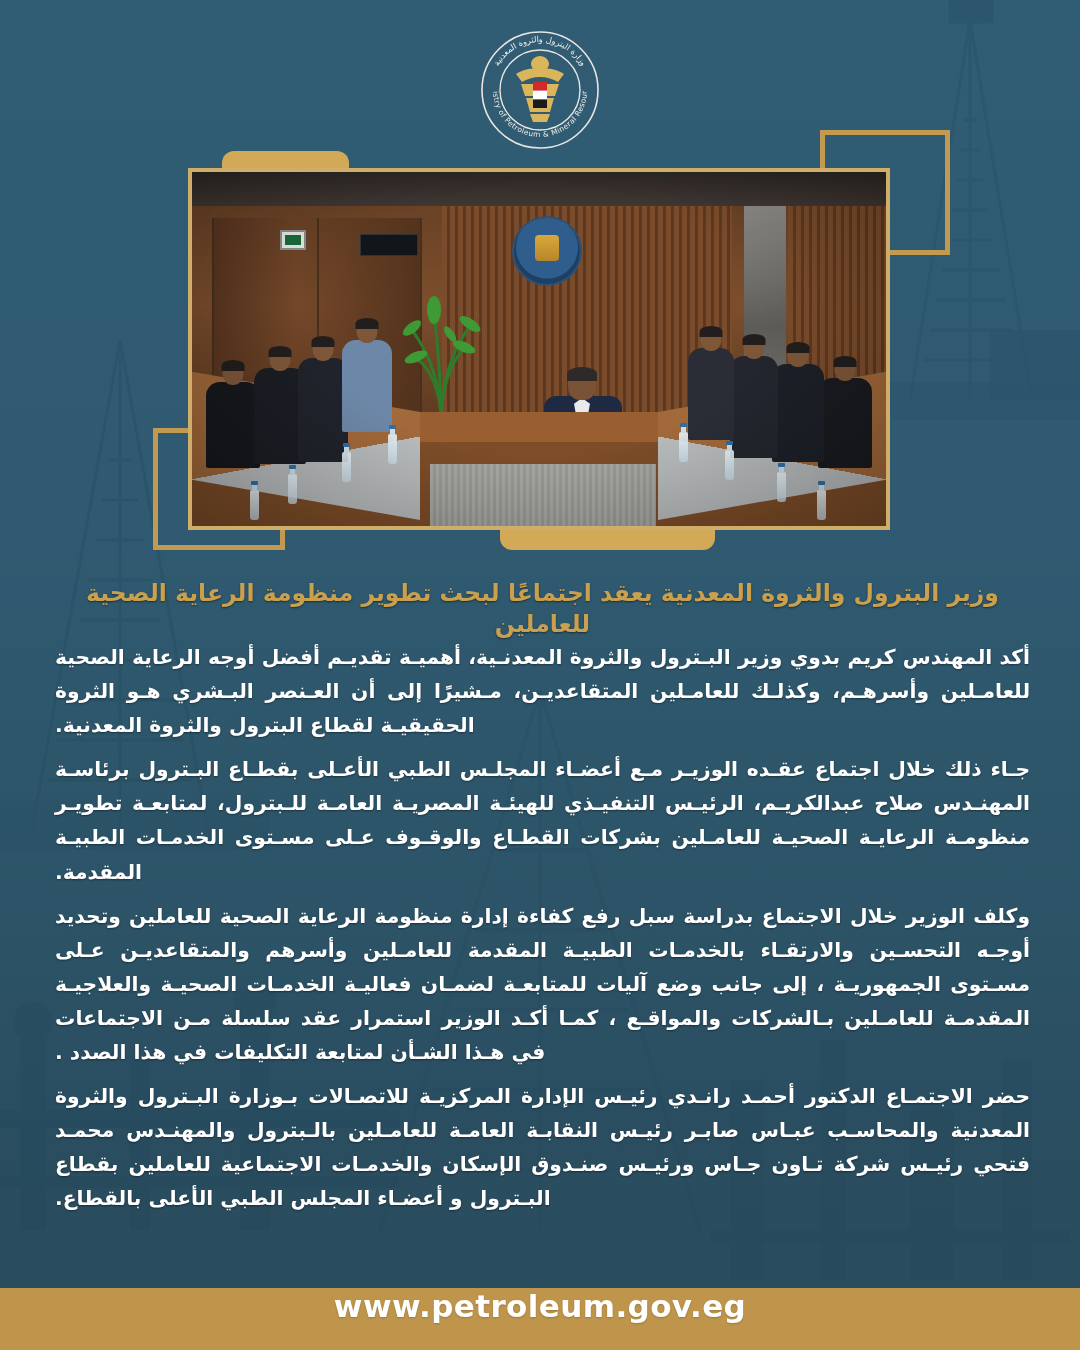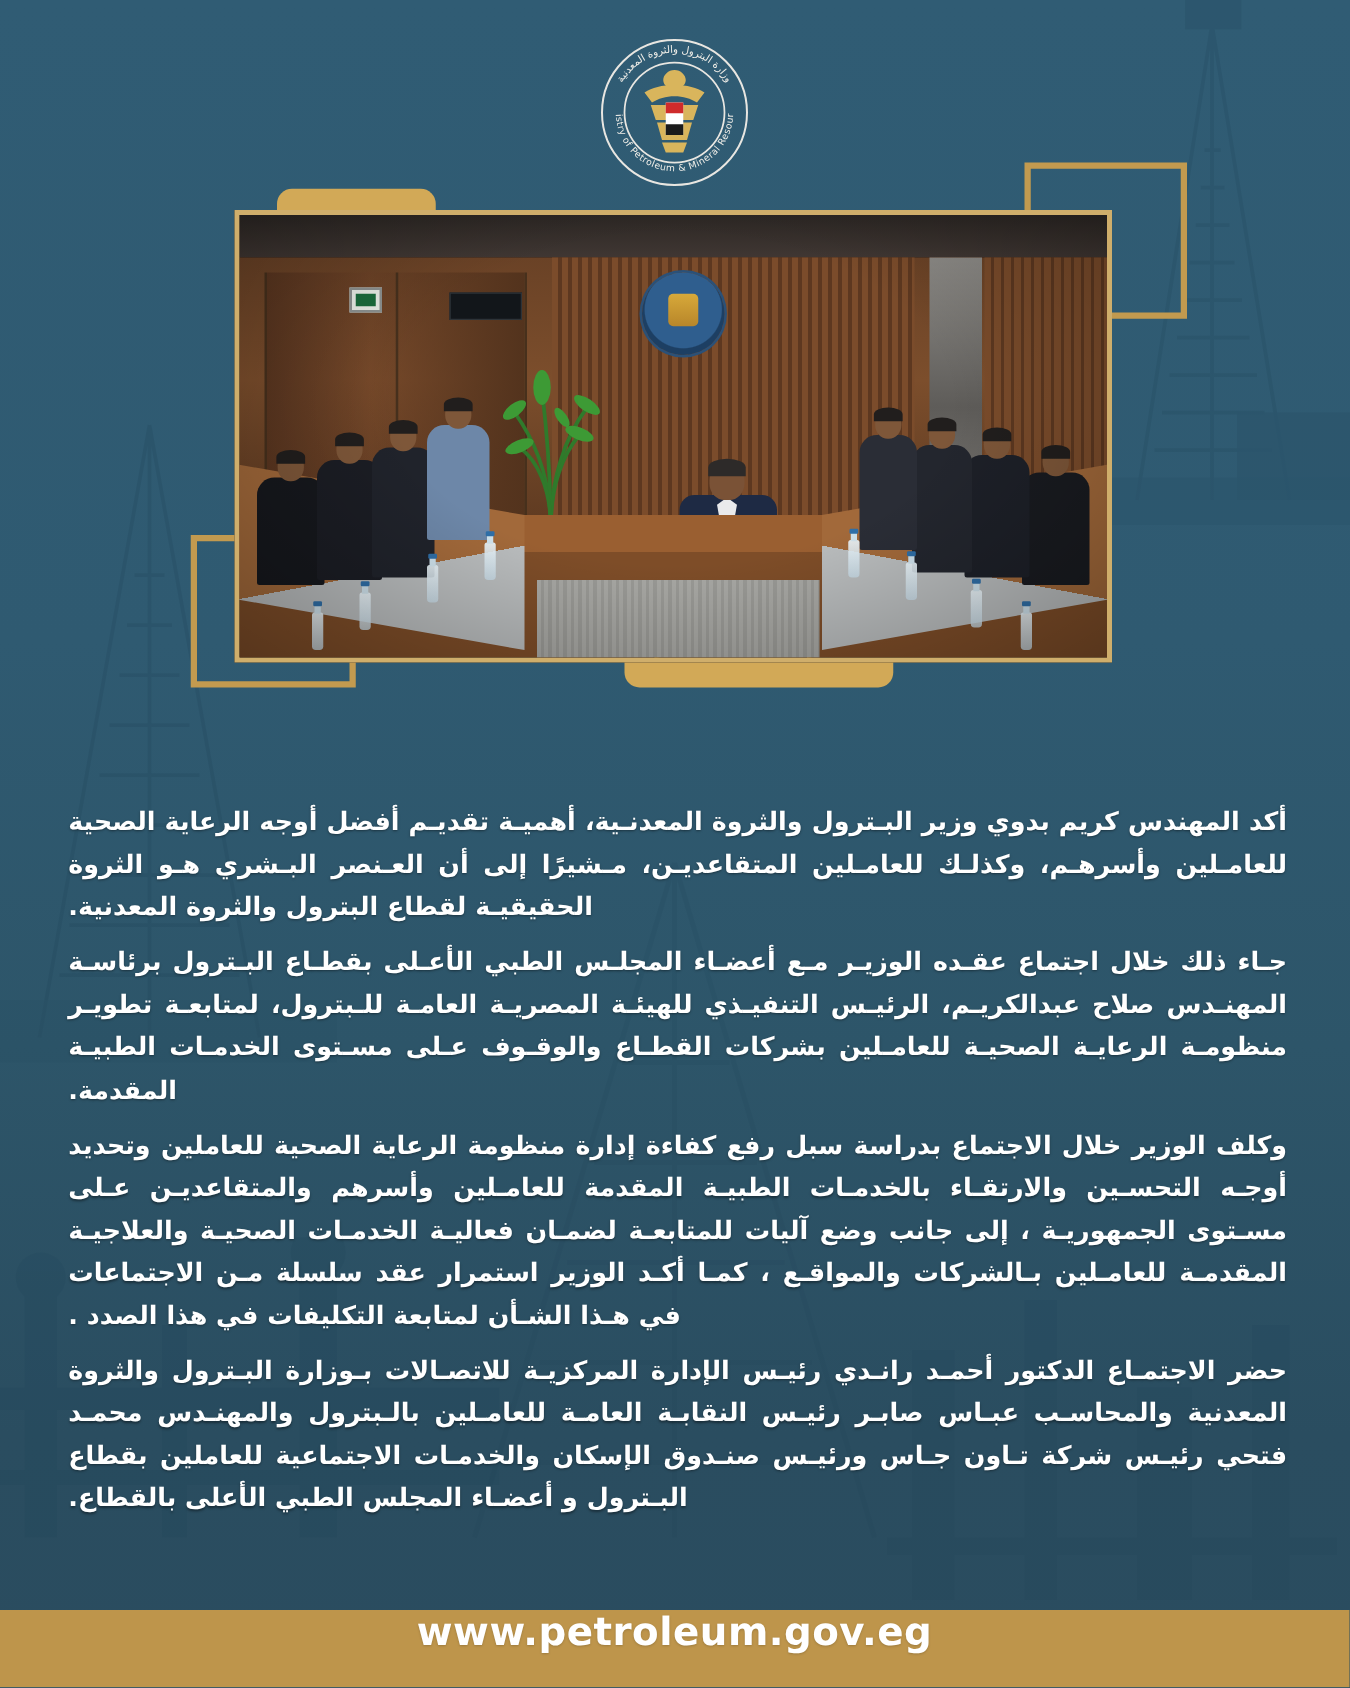--- a/index.html
+++ b/index.html
@@ -386,20 +386,21 @@
       <div class="bottle" style="left:196px; bottom:62px;"></div>
       <div class="bottle" style="right:60px;"></div>
       <div class="bottle" style="right:100px; bottom:24px;"></div>
       <div class="bottle" style="right:152px; bottom:46px;"></div>
       <div class="bottle" style="right:198px; bottom:64px;"></div>
 
       <div class="photo-vignette"></div>
     </div>
   </div>
 
+  <div class="headline">وزير البترول والثروة المعدنية يعقد اجتماعًا لبحث تطوير منظومة الرعاية الصحية للعاملين</div>
 
   <div class="body-block">
     <p class="para">أكد المهندس كريم بدوي وزير البـترول والثروة المعدنـية، أهميـة تقديـم أفضل أوجه الرعاية الصحية للعامـلين وأسرهـم، وكذلـك للعامـلين المتقاعديـن، مـشيرًا إلى أن العـنصر البـشري هـو الثروة الحقيقيـة لقطاع البترول والثروة المعدنية.</p>
     <p class="para">جـاء ذلك خلال اجتماع عقـده الوزيـر مـع أعضـاء المجلـس الطبي الأعـلى بقطـاع البـترول برئاسـة المهنـدس صلاح عبدالكريـم، الرئيـس التنفيـذي للهيئـة المصريـة العامـة للـبترول، لمتابعـة تطويـر منظومـة الرعايـة الصحيـة للعامـلين بشركات القطـاع والوقـوف عـلى مسـتوى الخدمـات الطبيـة المقدمة.</p>
     <p class="para">وكلف الوزير خلال الاجتماع بدراسة سبل رفع كفاءة إدارة منظومة الرعاية الصحية للعاملين وتحديد أوجـه التحسـين  والارتقـاء بالخدمـات الطبيـة المقدمة للعامـلين وأسرهم والمتقاعديـن عـلى مسـتوى الجمهوريـة ، إلى جانب وضع آليات للمتابعـة  لضمـان فعاليـة الخدمـات الصحيـة والعلاجيـة المقدمـة للعامـلين بـالشركات والمواقـع ، كمـا أكـد الوزير استمرار عقد سلسلة مـن الاجتماعات في هـذا الشـأن لمتابعة التكليفات في هذا الصدد .</p>
     <p class="para">حضر الاجتمـاع الدكتور أحمـد رانـدي رئيـس الإدارة المركزيـة للاتصـالات بـوزارة البـترول والثروة المعدنية والمحاسـب عبـاس صابـر رئيـس النقابـة العامـة للعامـلين بالـبترول والمهنـدس محمـد فتحي رئيـس شركة تـاون جـاس ورئيـس صنـدوق الإسكان والخدمـات الاجتماعية للعاملين بقطاع البـترول و أعضـاء المجلس الطبي الأعلى بالقطاع.</p>
   </div>
 
   <div class="footer">
     <span class="footer-url">www.petroleum.gov.eg</span>

